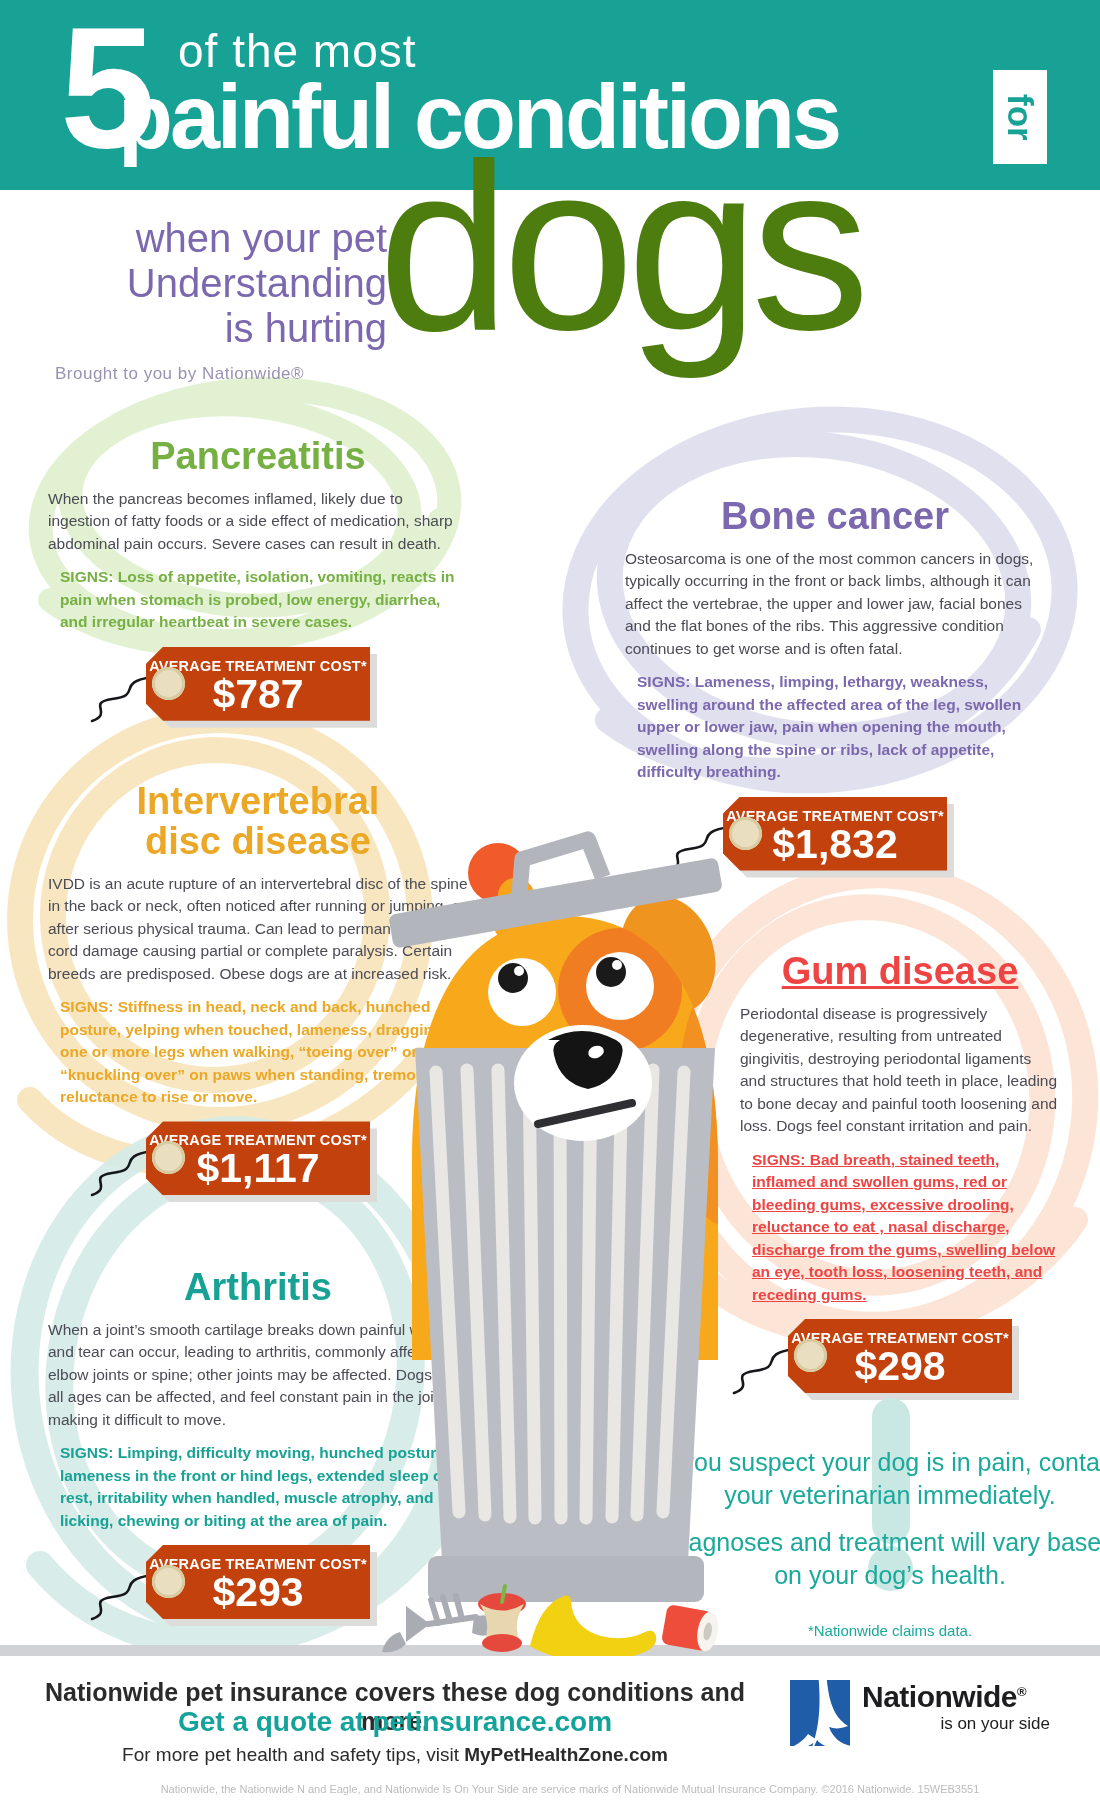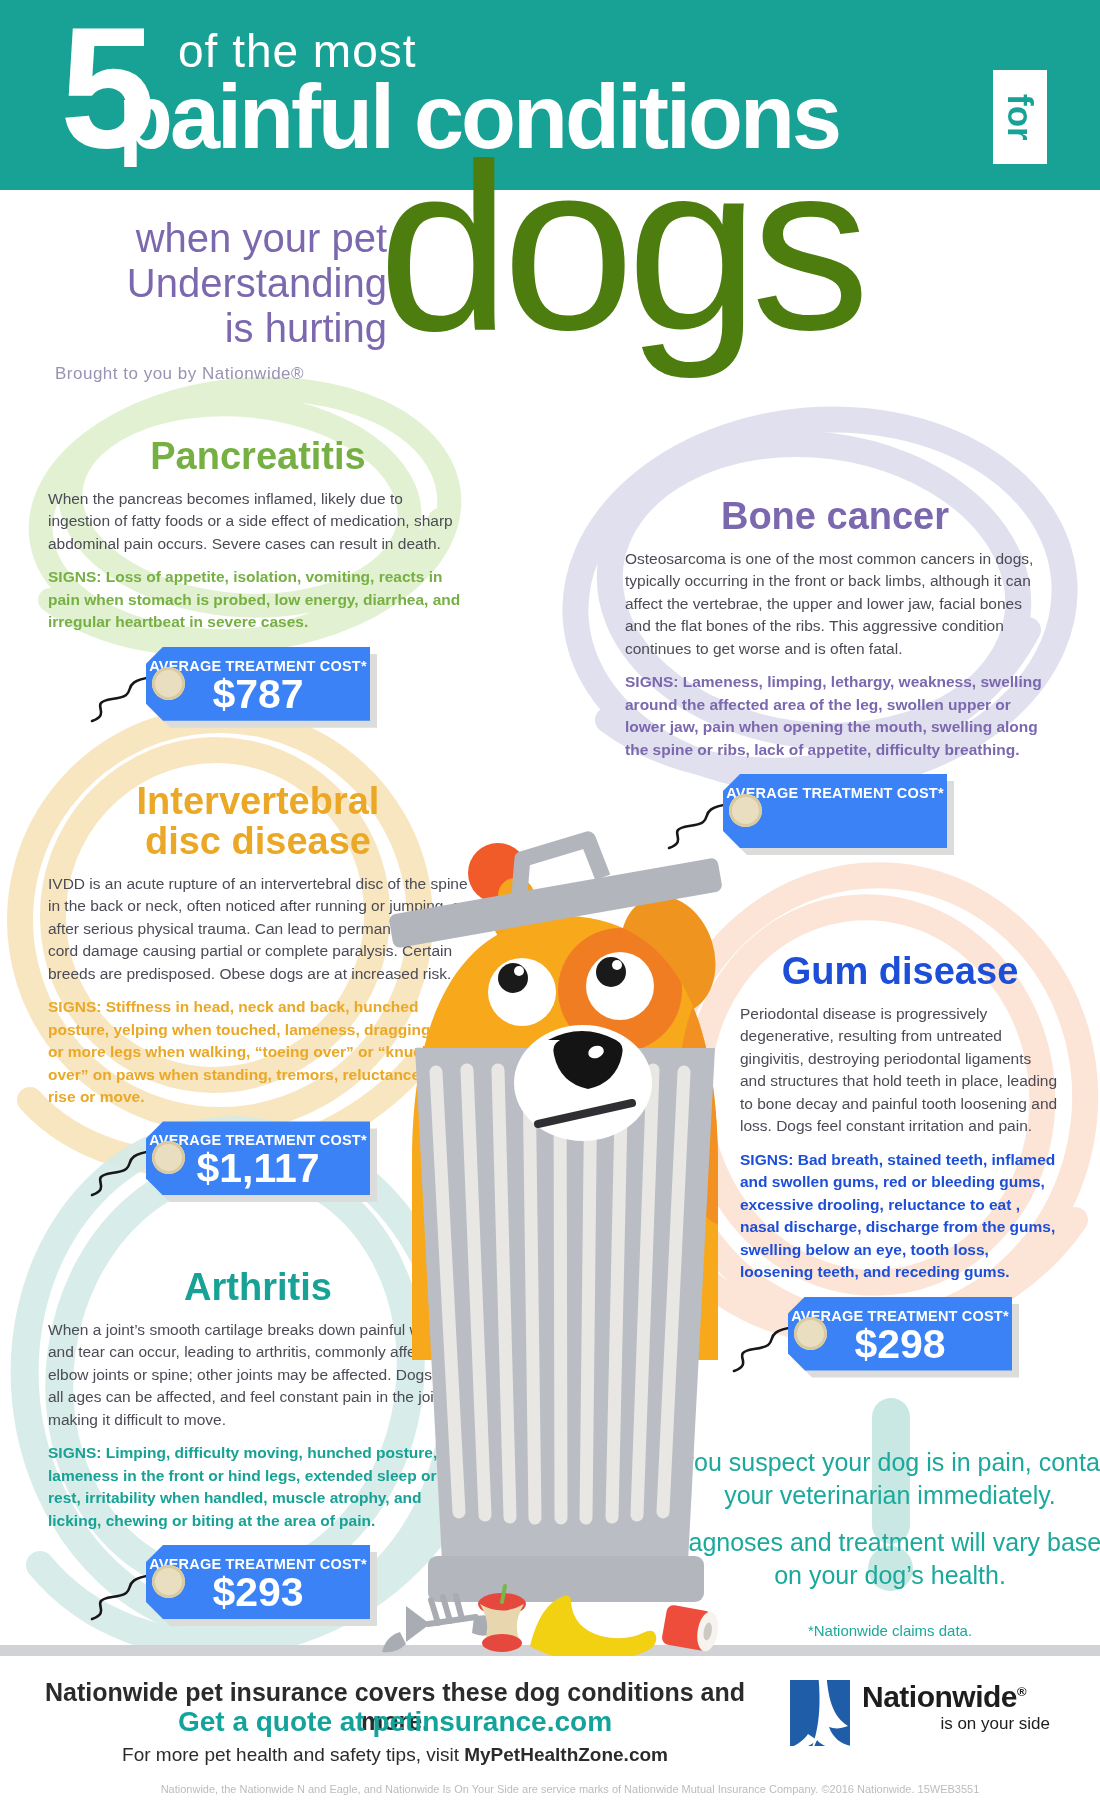--- a/index.html
+++ b/index.html
@@ -23,35 +23,35 @@
             font-size:17px; color:#9a92b2; letter-spacing:0.5px; }
 
   
   .scribble { position:absolute; pointer-events:none; }
 
   
   .cond { position:absolute; }
   .cond-title { font-size:38px; font-weight:700; text-align:center; line-height:1.05; }
   .t-narrow { max-width:310px; margin:0 auto; }
   .cond-body { margin-top:11px; font-size:15.5px; line-height:1.45; color:#4b4b55; }
-  .cond-signs { margin-top:11px; font-size:15.5px; line-height:1.45; font-weight:700; }
+  .cond-signs { margin-top:11px; font-size:15.5px; line-height:1.45; font-weight:700;margin-left:12px; }
   .c-green  { color:#76b043; }
   .c-purple { color:#7b68ae; }
   .c-gold   { color:#eaa826; }
-  .c-orange { color:#1d4ed8; }
+  .c-orange { color:#ef4444;text-decoration:underline; }
   .c-teal   { color:#17a295; }
 
   
   .tagwrap { position:relative; width:224px; height:78px; margin:13px auto 0; }
   .tag-shadow, .tag-body {
     position:absolute; top:0; left:0; width:224px; height:74px;
     clip-path:polygon(17px 0, 100% 0, 100% 100%, 17px 100%, 0 calc(100% - 17px), 0 17px);
   }
   .tag-shadow { transform:translate(7px,7px); background:#dcdcda; }
-  .tag-body { background:#3b82f6; color:#fff; text-align:center; }
+  .tag-body { background:#c2410c; color:#fff; text-align:center; }
   .tag-label { margin-top:11px; font-size:14.5px; font-weight:700; letter-spacing:0.2px; }
   .tag-price { font-size:41px; font-weight:700; line-height:1.0; }
   .tag-grommet { position:absolute; left:6px; top:20px; width:33px; height:33px; border-radius:50%;
                  background:#e9dfc0; box-shadow:inset 0 0 0 3px #d9cba1; }
   .tag-string { position:absolute; left:-60px; top:12px; }
 
   
   .excl-bar { position:absolute; left:872px; top:1398px; width:38px; height:146px; border-radius:19px; background:#c9e7e3; }
   .excl-dot { position:absolute; left:868px; top:1546px; width:45px; height:45px; border-radius:50%; background:#c9e7e3; }
   .advisory { position:absolute; left:650px; top:1446px; width:480px; text-align:center;
@@ -156,20 +156,21 @@
     <h2 class="cond-title c-purple">Bone cancer</h2>
     <p class="cond-body">Osteosarcoma is one of the most common cancers in dogs, typically occurring in the front or back limbs, although it can affect the vertebrae, the upper and lower jaw, facial bones and the flat bones of the ribs. This aggressive condition continues to get worse and is often fatal.</p>
     <p class="cond-signs c-purple">SIGNS: Lameness, limping, lethargy, weakness, swelling around the affected area of the leg, swollen upper or lower jaw, pain when opening the mouth, swelling along the spine or ribs, lack of appetite, difficulty breathing.</p>
     <div class="tagwrap">
       <svg class="tag-string" width="70" height="74" viewBox="0 0 70 74">
           <path d="M66,18 C28,24 58,36 26,40 C0,44 28,54 6,62" fill="none" stroke="#17171b" stroke-width="2.6" stroke-linecap="round"></path>
         </svg>
       <div class="tag-shadow"></div>
       <div class="tag-body">
         <div class="tag-label">AVERAGE TREATMENT COST*</div>
+        <div class="tag-price">$1,832</div>
       </div>
       <div class="tag-grommet"></div>
     </div>
   </section>
 
   <section class="cond" style="left:48px;top:782px;width:420px">
     <h2 class="cond-title c-gold t-narrow">Intervertebral disc disease</h2>
     <p class="cond-body">IVDD is an acute rupture of an intervertebral disc of the spine in the back or neck, often noticed after running or jumping, or after serious physical trauma. Can lead to permanent spinal cord damage causing partial or complete paralysis. Certain breeds are predisposed. Obese dogs are at increased risk.</p>
     <p class="cond-signs c-gold">SIGNS: Stiffness in head, neck and back, hunched posture, yelping when touched, lameness, dragging one or more legs when walking, “toeing over” or “knuckling over” on paws when standing, tremors, reluctance to rise or move.</p>
     <div class="tagwrap">

